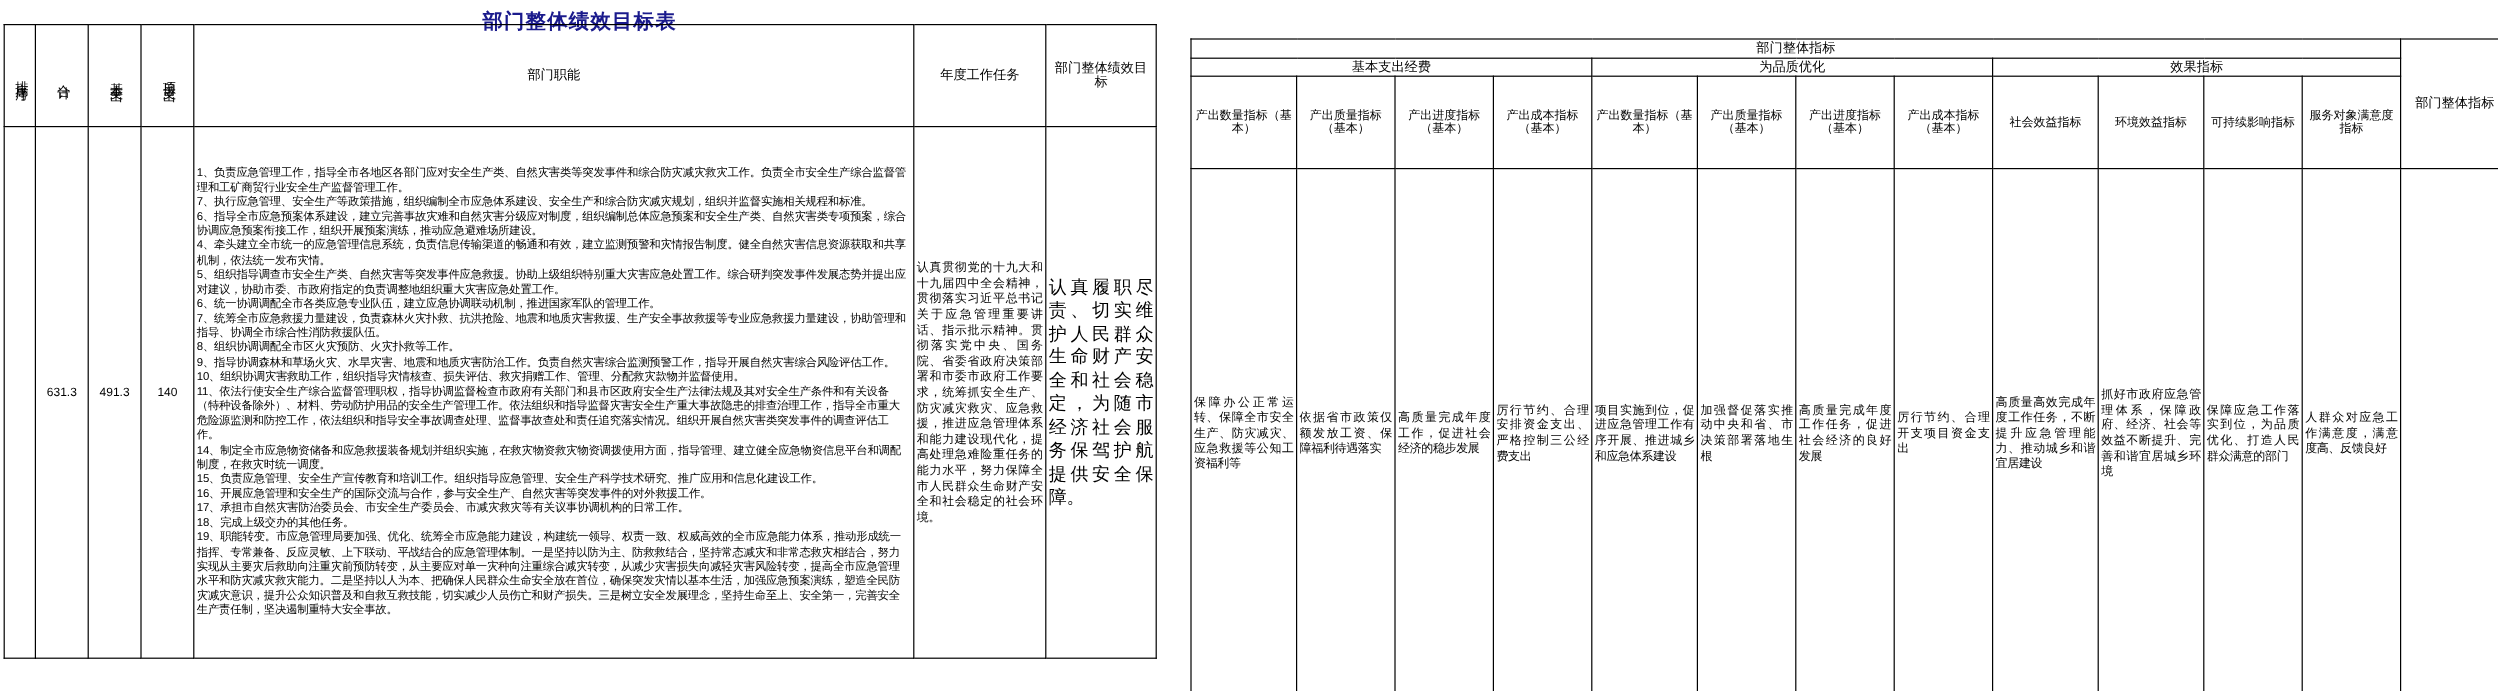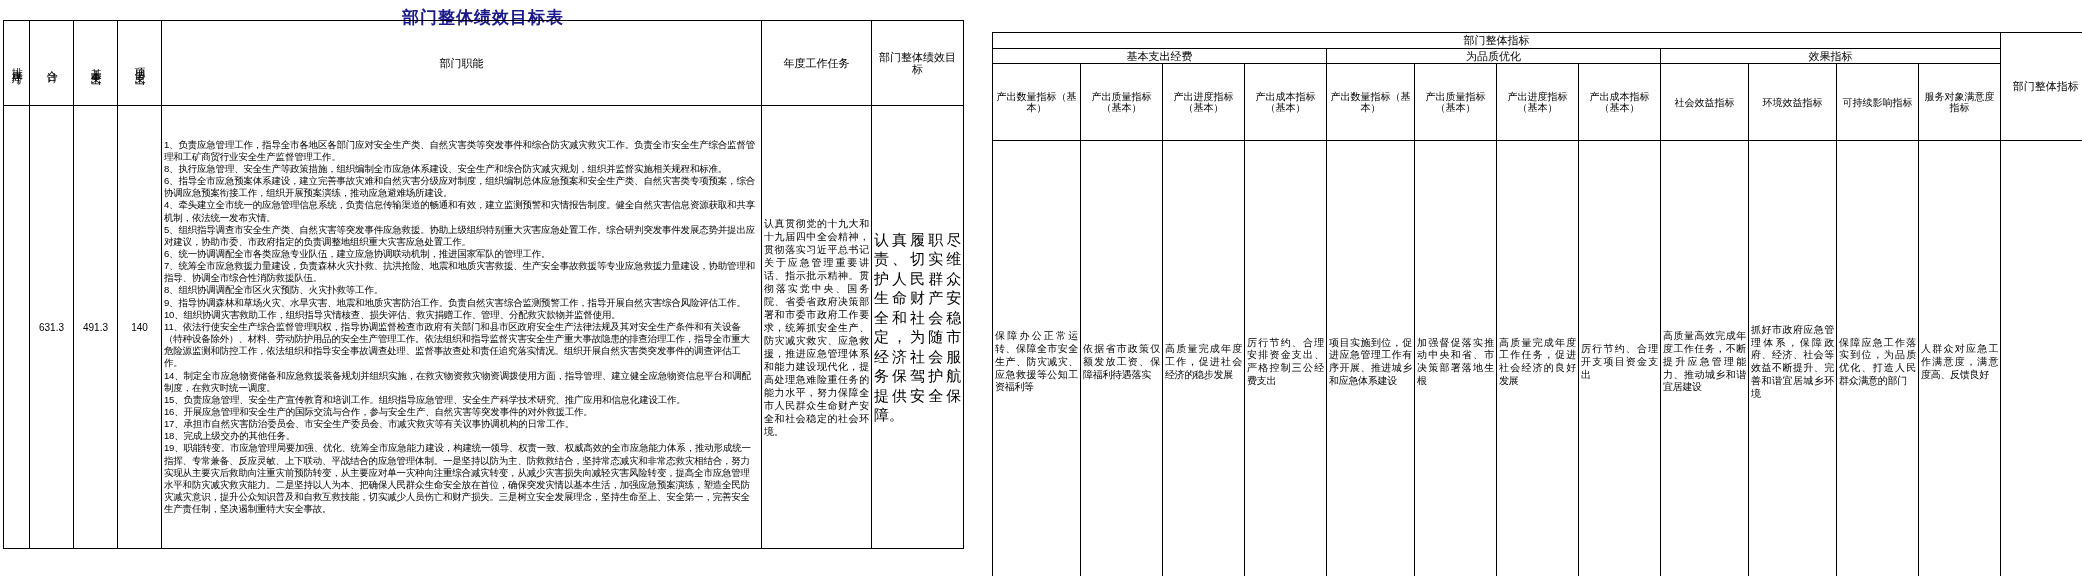--- a/index.html
+++ b/index.html
@@ -180,21 +180,21 @@
           </td>
         </tr>
         <tr>
           <td class="num-cell"></td>
           <td class="num-cell">631.3</td>
           <td class="num-cell">491.3</td>
           <td class="num-cell">140</td>
           <td class="duty-cell" style="height:440px">
             <div id="duty-list">
                 <p>1、负责应急管理工作，指导全市各地区各部门应对安全生产类、自然灾害类等突发事件和综合防灾减灾救灾工作。负责全市安全生产综合监督管理和工矿商贸行业安全生产监督管理工作。</p>
-                <p>8、执行应急管理、安全生产等政策措施，组织编制全市应急体系建设、安全生产和综合防灾减灾规划，组织并监督实施相关规程和标准。</p>
+                <p>7、执行应急管理、安全生产等政策措施，组织编制全市应急体系建设、安全生产和综合防灾减灾规划，组织并监督实施相关规程和标准。</p>
                 <p>6、指导全市应急预案体系建设，建立完善事故灾难和自然灾害分级应对制度，组织编制总体应急预案和安全生产类、自然灾害类专项预案，综合协调应急预案衔接工作，组织开展预案演练，推动应急避难场所建设。</p>
                 <p>4、牵头建立全市统一的应急管理信息系统，负责信息传输渠道的畅通和有效，建立监测预警和灾情报告制度。健全自然灾害信息资源获取和共享机制，依法统一发布灾情。</p>
                 <p>5、组织指导调查市安全生产类、自然灾害等突发事件应急救援。协助上级组织特别重大灾害应急处置工作。综合研判突发事件发展态势并提出应对建议，协助市委、市政府指定的负责调整地组织重大灾害应急处置工作。</p>
                 <p>6、统一协调调配全市各类应急专业队伍，建立应急协调联动机制，推进国家军队的管理工作。</p>
                 <p>7、统筹全市应急救援力量建设，负责森林火灾扑救、抗洪抢险、地震和地质灾害救援、生产安全事故救援等专业应急救援力量建设，协助管理和指导、协调全市综合性消防救援队伍。</p>
                 <p>8、组织协调调配全市区火灾预防、火灾扑救等工作。</p>
                 <p>9、指导协调森林和草场火灾、水旱灾害、地震和地质灾害防治工作。负责自然灾害综合监测预警工作，指导开展自然灾害综合风险评估工作。</p>
                 <p>10、组织协调灾害救助工作，组织指导灾情核查、损失评估、救灾捐赠工作、管理、分配救灾款物并监督使用。</p>
                 <p>11、依法行使安全生产综合监督管理职权，指导协调监督检查市政府有关部门和县市区政府安全生产法律法规及其对安全生产条件和有关设备（特种设备除外）、材料、劳动防护用品的安全生产管理工作。依法组织和指导监督灾害安全生产重大事故隐患的排查治理工作，指导全市重大危险源监测和防控工作，依法组织和指导安全事故调查处理、监督事故查处和责任追究落实情况。组织开展自然灾害类突发事件的调查评估工作。</p>
                 <p>14、制定全市应急物资储备和应急救援装备规划并组织实施，在救灾物资救灾物资调拨使用方面，指导管理、建立健全应急物资信息平台和调配制度，在救灾时统一调度。</p>

